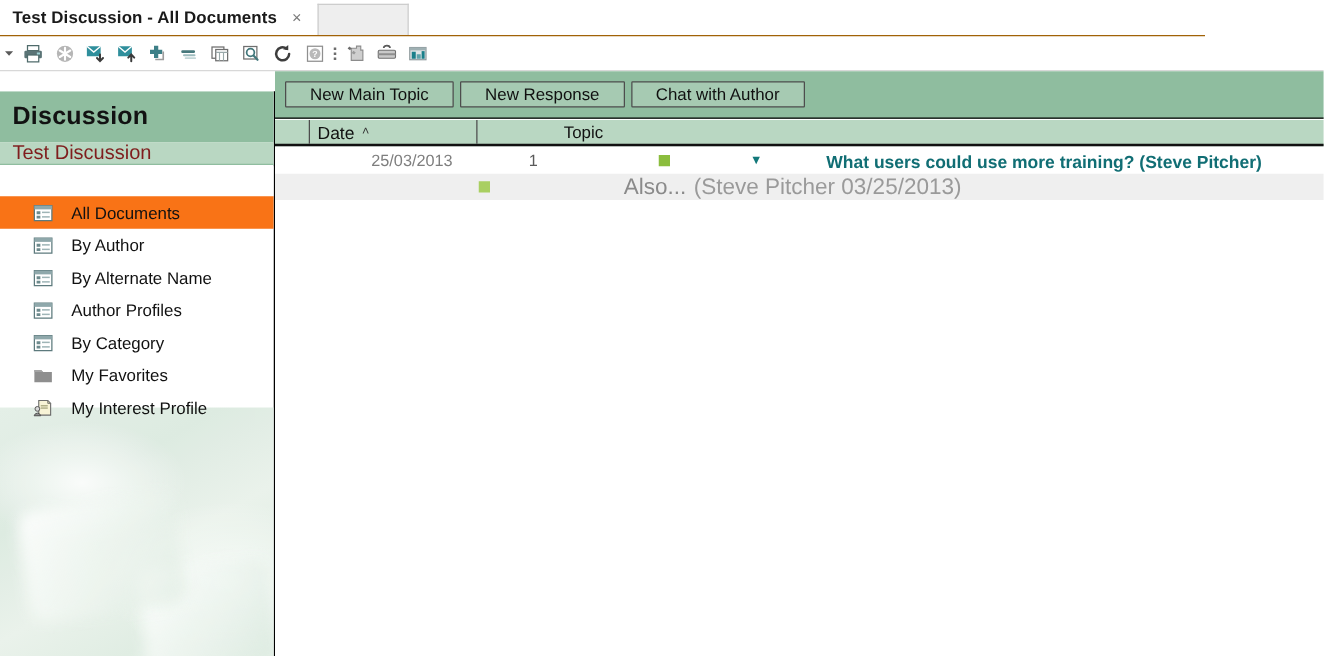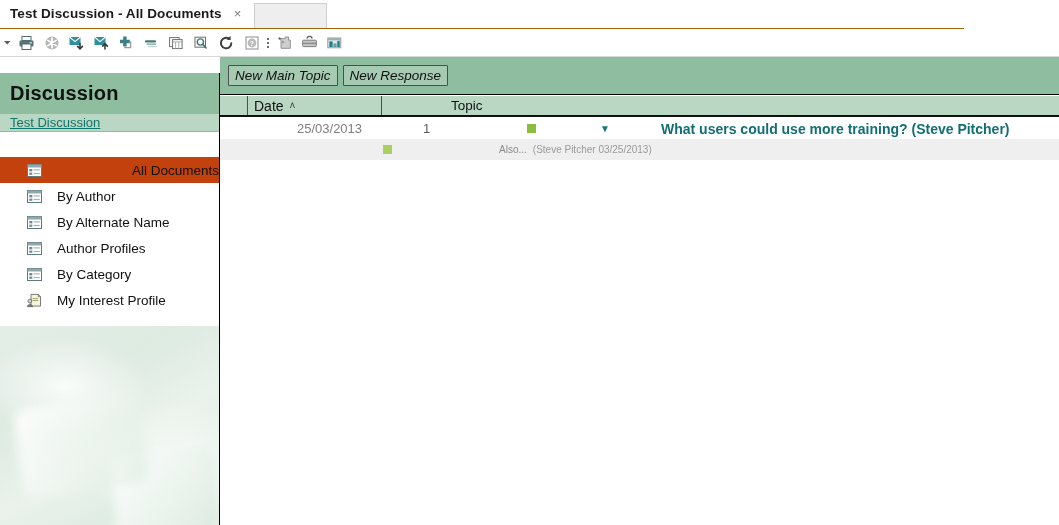--- a/index.html
+++ b/index.html
@@ -89,54 +89,53 @@
   }
   .side-head-title{font-size:20px;font-weight:bold;color:#121212;letter-spacing:.2px;}
 
   .side-crumb{
     position:absolute;left:0;top:41px;width:219px;height:18px;
     background:#b9d7c2;box-sizing:border-box;padding-left:10px;
     display:flex;align-items:center;
     border-bottom:1px solid #8fbd9f;
   }
   .side-crumb span{
-    font-size:13px;color:#0f766e;text-decoration:underline;cursor:pointer;
+    font-size:16px;color:#7f1d1d;cursor:pointer;
   }
 
   .side-gap{position:absolute;left:0;top:60px;width:219px;height:24px;background:#fff;}
 
   .navlist{position:absolute;left:0;top:84px;width:219px;}
   .navitem{
     height:26px;display:flex;align-items:center;
     box-sizing:border-box;padding-left:26px;cursor:pointer;
   }
-  .navitem.sel{background:#c2410c;justify-content:space-between;}
+  .navitem.sel{background:#f97316;}
   .navitem .nlabel{
     font-size:13.5px;color:#111;margin-left:14px;white-space:nowrap;
   }
   .nicon{width:17px;height:15px;display:block;flex:0 0 auto;}
 
   
   .main{
     position:absolute;left:220px;top:57px;width:839px;height:468px;
     background:#ffffff;
   }
   .actionbar{
     position:absolute;left:0;top:0;width:839px;height:38px;
     background:#8fbd9f;
     border-bottom:1px solid #000;
     display:flex;align-items:center;
     box-sizing:border-box;padding-left:8px;
   }
   .abtn{
     height:21px;background:#a6cab2;border:1px solid #4d4d4d;
-    display:flex;align-items:center;padding:0 6px;margin-right:5px;
+    display:flex;align-items:center;padding:0 19px;margin-right:5px;
     font-size:13.5px;color:#101010;cursor:pointer;box-sizing:border-box;
     border-radius:1px;
-    font-style:italic;
   }
 
   .colhead{
     position:absolute;left:0;top:39px;width:839px;height:21px;
     background:#b9d7c2;border-bottom:2px solid #111;
     box-sizing:border-box;
   }
   .colhead .ch-gutter{
     position:absolute;left:0;top:0;width:28px;height:19px;
     border-right:1px solid #4d4d4d;box-sizing:border-box;
@@ -176,21 +175,21 @@
   .sq{width:9px;height:9px;background:#8bbd3d;display:block;}
   .sq.pale{background:#a9cf61;}
   .twisty{
     width:13px;flex:0 0 auto;color:#12787a;font-size:10px;line-height:1;cursor:pointer;
   }
   .r-topic-main{
     font-size:14px;font-weight:bold;color:#116e74;white-space:nowrap;cursor:pointer;text-align:center;
   }
   .sub-indent{width:78px;flex:0 0 auto;}
   .r-topic-sub{
-    font-size:10px;color:#8a8a8a;white-space:nowrap;cursor:pointer;
+    font-size:18px;color:#8a8a8a;white-space:nowrap;cursor:pointer;
   }
   .r-topic-sub .meta{color:#9a9a9a;margin-left:6px;}
 </style>
 </head>
 <body>
 
 <div id="app">
 
   <div class="tabbar">
     <div class="tab-ghost"></div>
@@ -396,20 +395,29 @@
             <rect x="1.5" y="1.5" width="14" height="3" fill="#8fa8ab"></rect>
             <rect x="3.3" y="6" width="3" height="2.4" fill="#6d8a8d"></rect>
             <rect x="3.3" y="9.6" width="3" height="2.2" fill="#6d8a8d"></rect>
             <rect x="7.6" y="6.3" width="6.2" height="1.2" fill="#9fb5b7"></rect>
             <rect x="7.6" y="9.9" width="6.2" height="1.2" fill="#9fb5b7"></rect>
           </svg>
         </span>
         <span class="nlabel">By Category</span>
       </div>
 
+      <div class="navitem">
+        <span class="nicon">
+          <svg width="17" height="15" viewBox="0 0 17 15">
+            <path d="M1.5 3 h5.4 l1.5 1.6 h7.1 v8.2 h-14 z" fill="#8e8e8e"></path>
+            <path d="M1.5 3 h5.4 l1.5 1.6 h-6.9 z" fill="#a5a5a5"></path>
+          </svg>
+        </span>
+        <span class="nlabel">My Favorites</span>
+      </div>
 
       <div class="navitem">
         <span class="nicon">
           <svg width="17" height="15" viewBox="0 0 17 15">
             <path d="M5 1.4 h7.2 l2.3 2.3 v9.4 h-9.5 z" fill="#f7f3d6" stroke="#6d6d6d" stroke-width=".9"></path>
             <path d="M12.2 1.4 v2.3 h2.3 z" fill="#d8d3a8" stroke="#6d6d6d" stroke-width=".7"></path>
             <rect x="6.6" y="5.2" width="5.6" height=".9" fill="#9a9a6e"></rect>
             <rect x="6.6" y="7" width="5.6" height=".9" fill="#9a9a6e"></rect>
             <circle cx="3.9" cy="8.1" r="1.9" fill="#d9d9d9" stroke="#5a5a5a" stroke-width=".8"></circle>
             <path d="M1.3 13.6 a2.8 3.1 0 0 1 5.3 0 z" fill="#8f8f8f" stroke="#4f4f4f" stroke-width=".8"></path>
@@ -420,20 +428,21 @@
 
 
     </div>
   </div>
 
   <div class="main">
 
     <div class="actionbar">
       <div class="abtn">New Main Topic</div>
       <div class="abtn">New Response</div>
+      <div class="abtn">Chat with Author</div>
     </div>
 
     <div class="colhead">
       <div class="ch-gutter"></div>
       <div class="ch-date">
         <span class="lbl">Date</span>
         <span class="caret">˄</span>
       </div>
       <div class="ch-topic">
         <span class="lbl">Topic</span>

